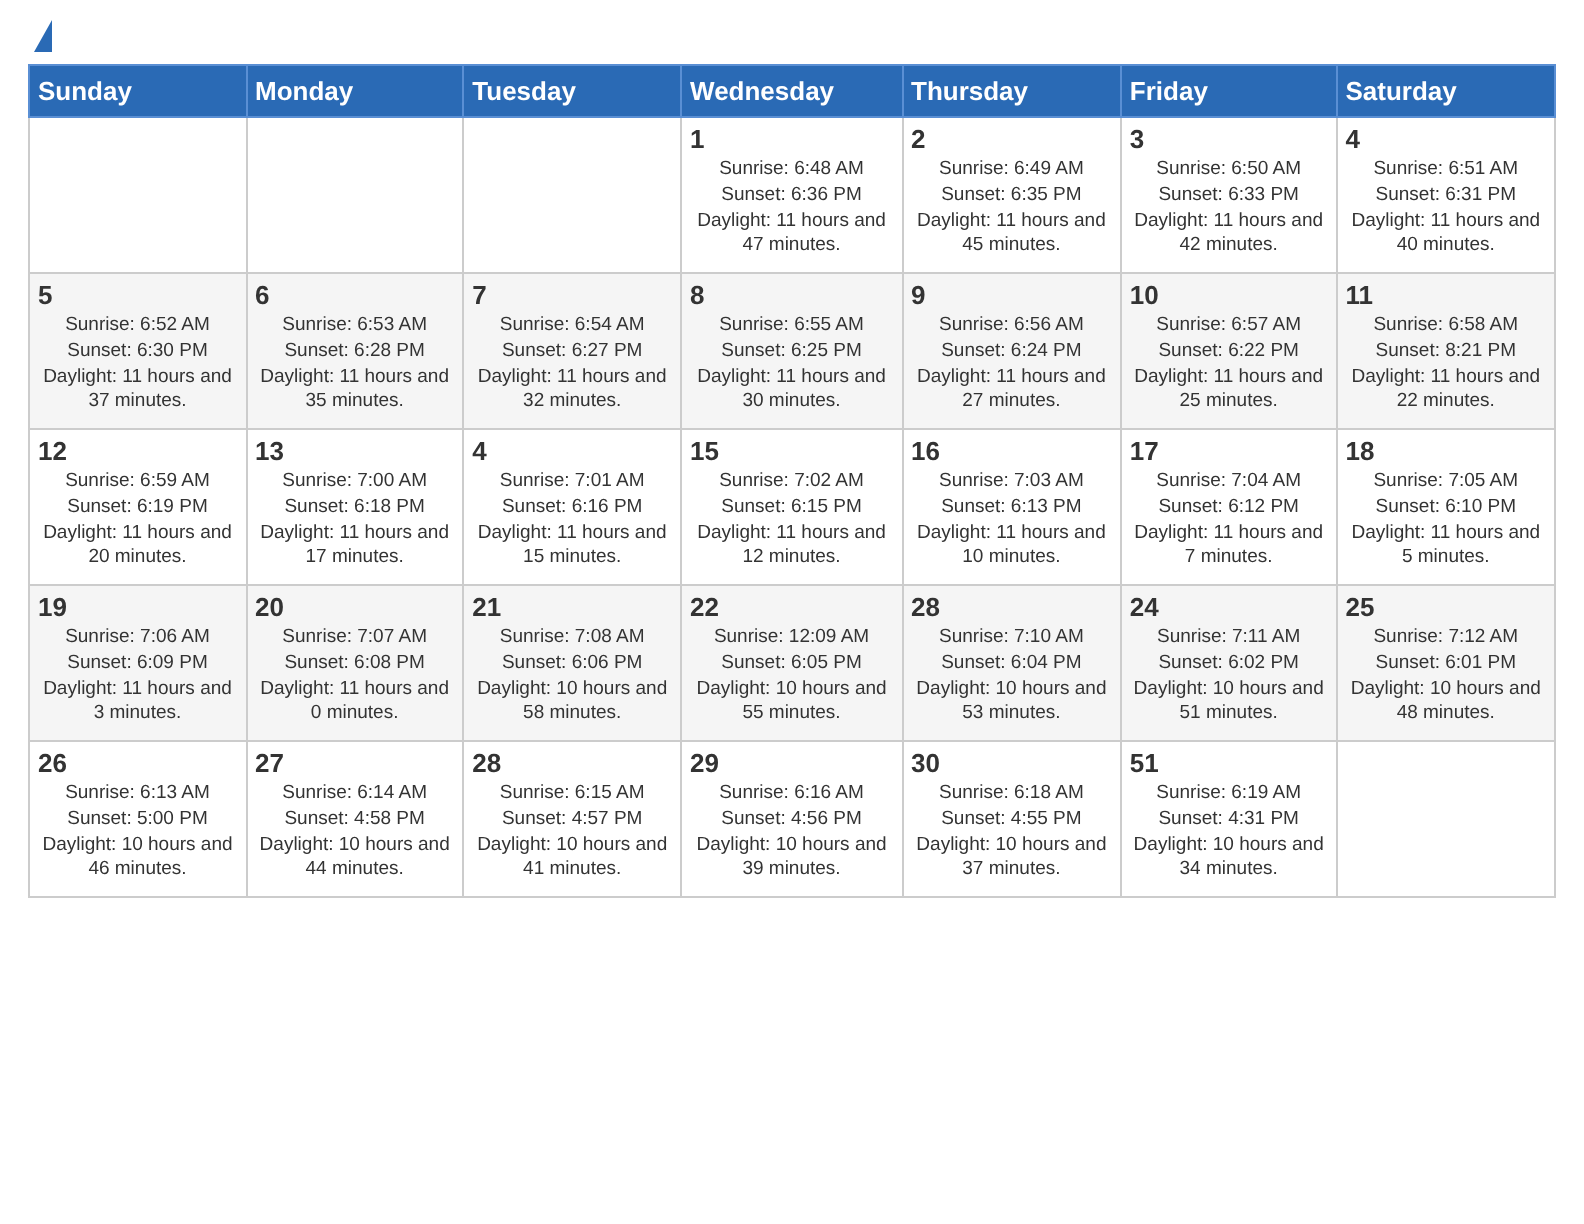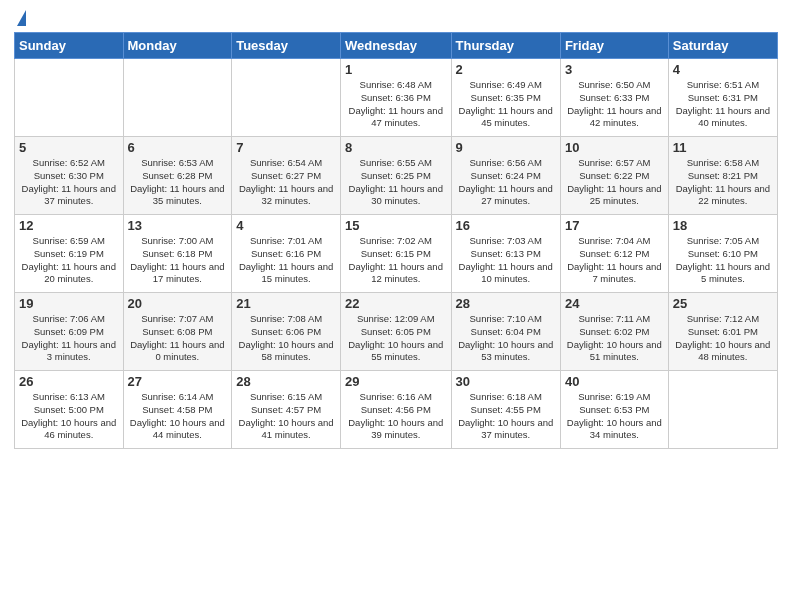--- a/index.html
+++ b/index.html
@@ -332,23 +332,23 @@
 and 39 minutes.</div>
           </td>
           <td>
             <span class="day-num">30</span>
             <div class="day-info">Sunrise: 6:18 AM
 Sunset: 4:55 PM
 Daylight: 10 hours
 and 37 minutes.</div>
           </td>
           <td>
-            <span class="day-num">40</span>
+            <span class="day-num">51</span>
             <div class="day-info">Sunrise: 6:19 AM
-Sunset: 6:53 PM
+Sunset: 4:31 PM
 Daylight: 10 hours
 and 34 minutes.</div>
           </td>
           <td class="empty-cell"></td>
         </tr>
       </tbody>
   </table>
 </div>
 
 </body></html>

